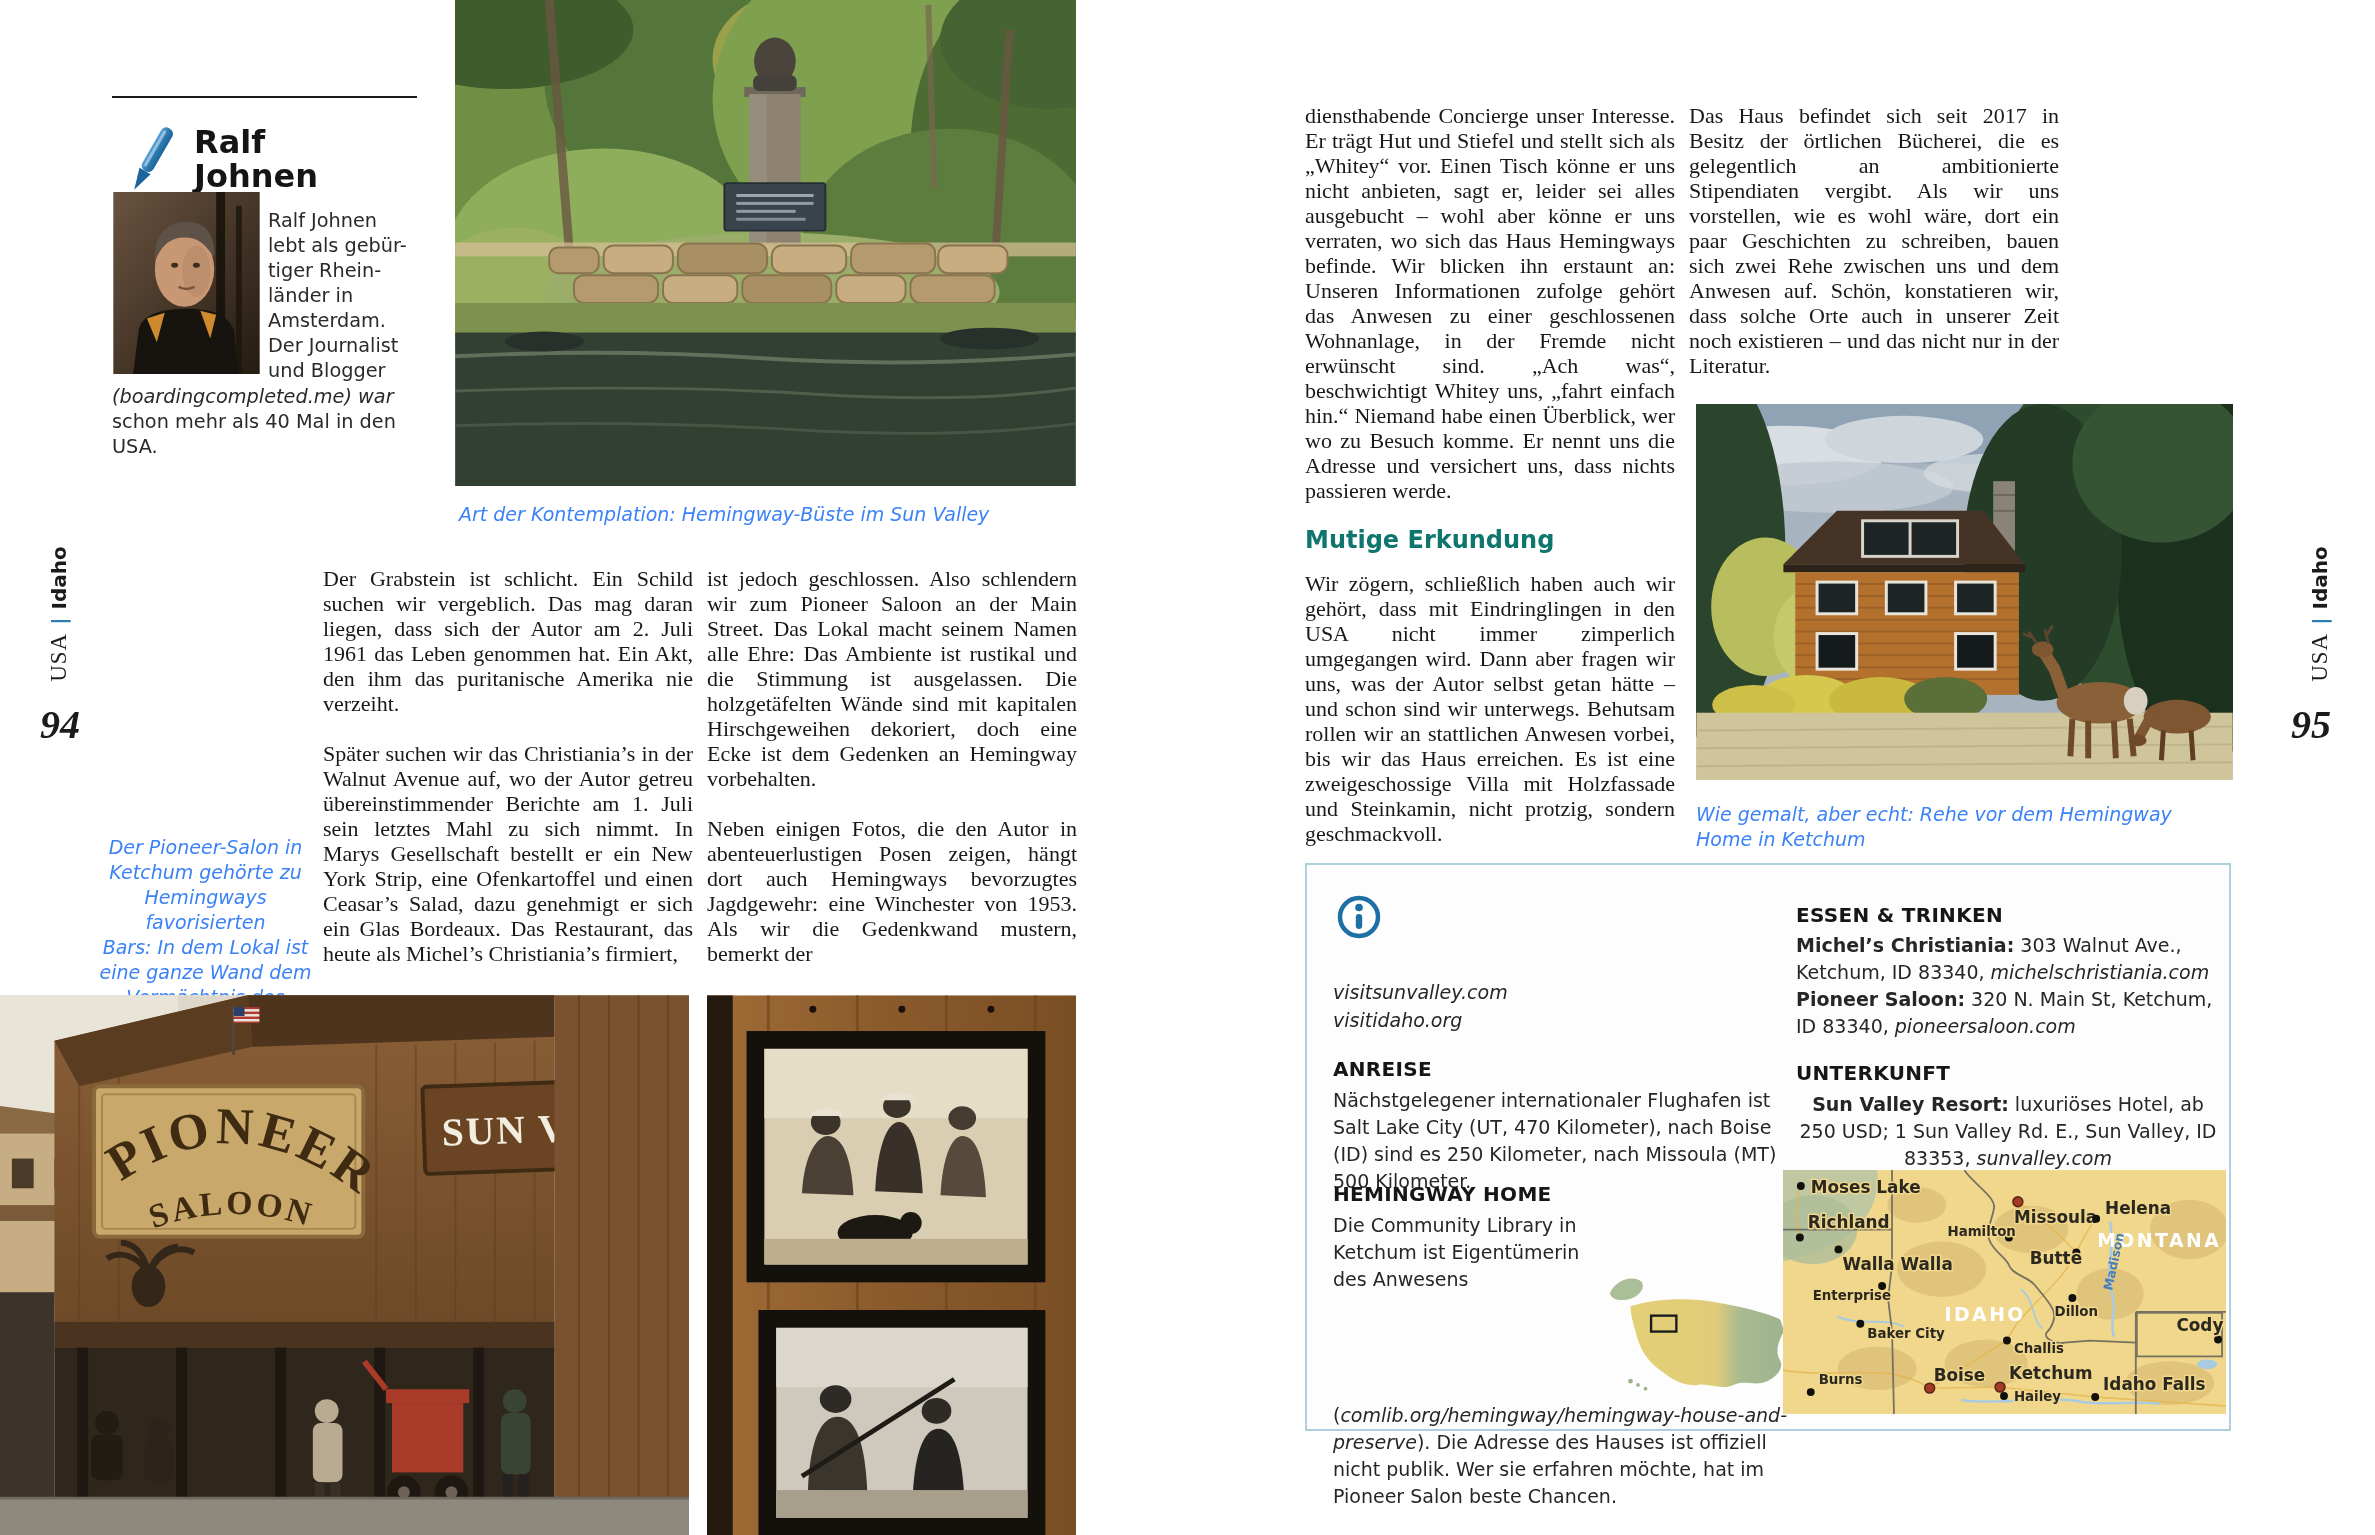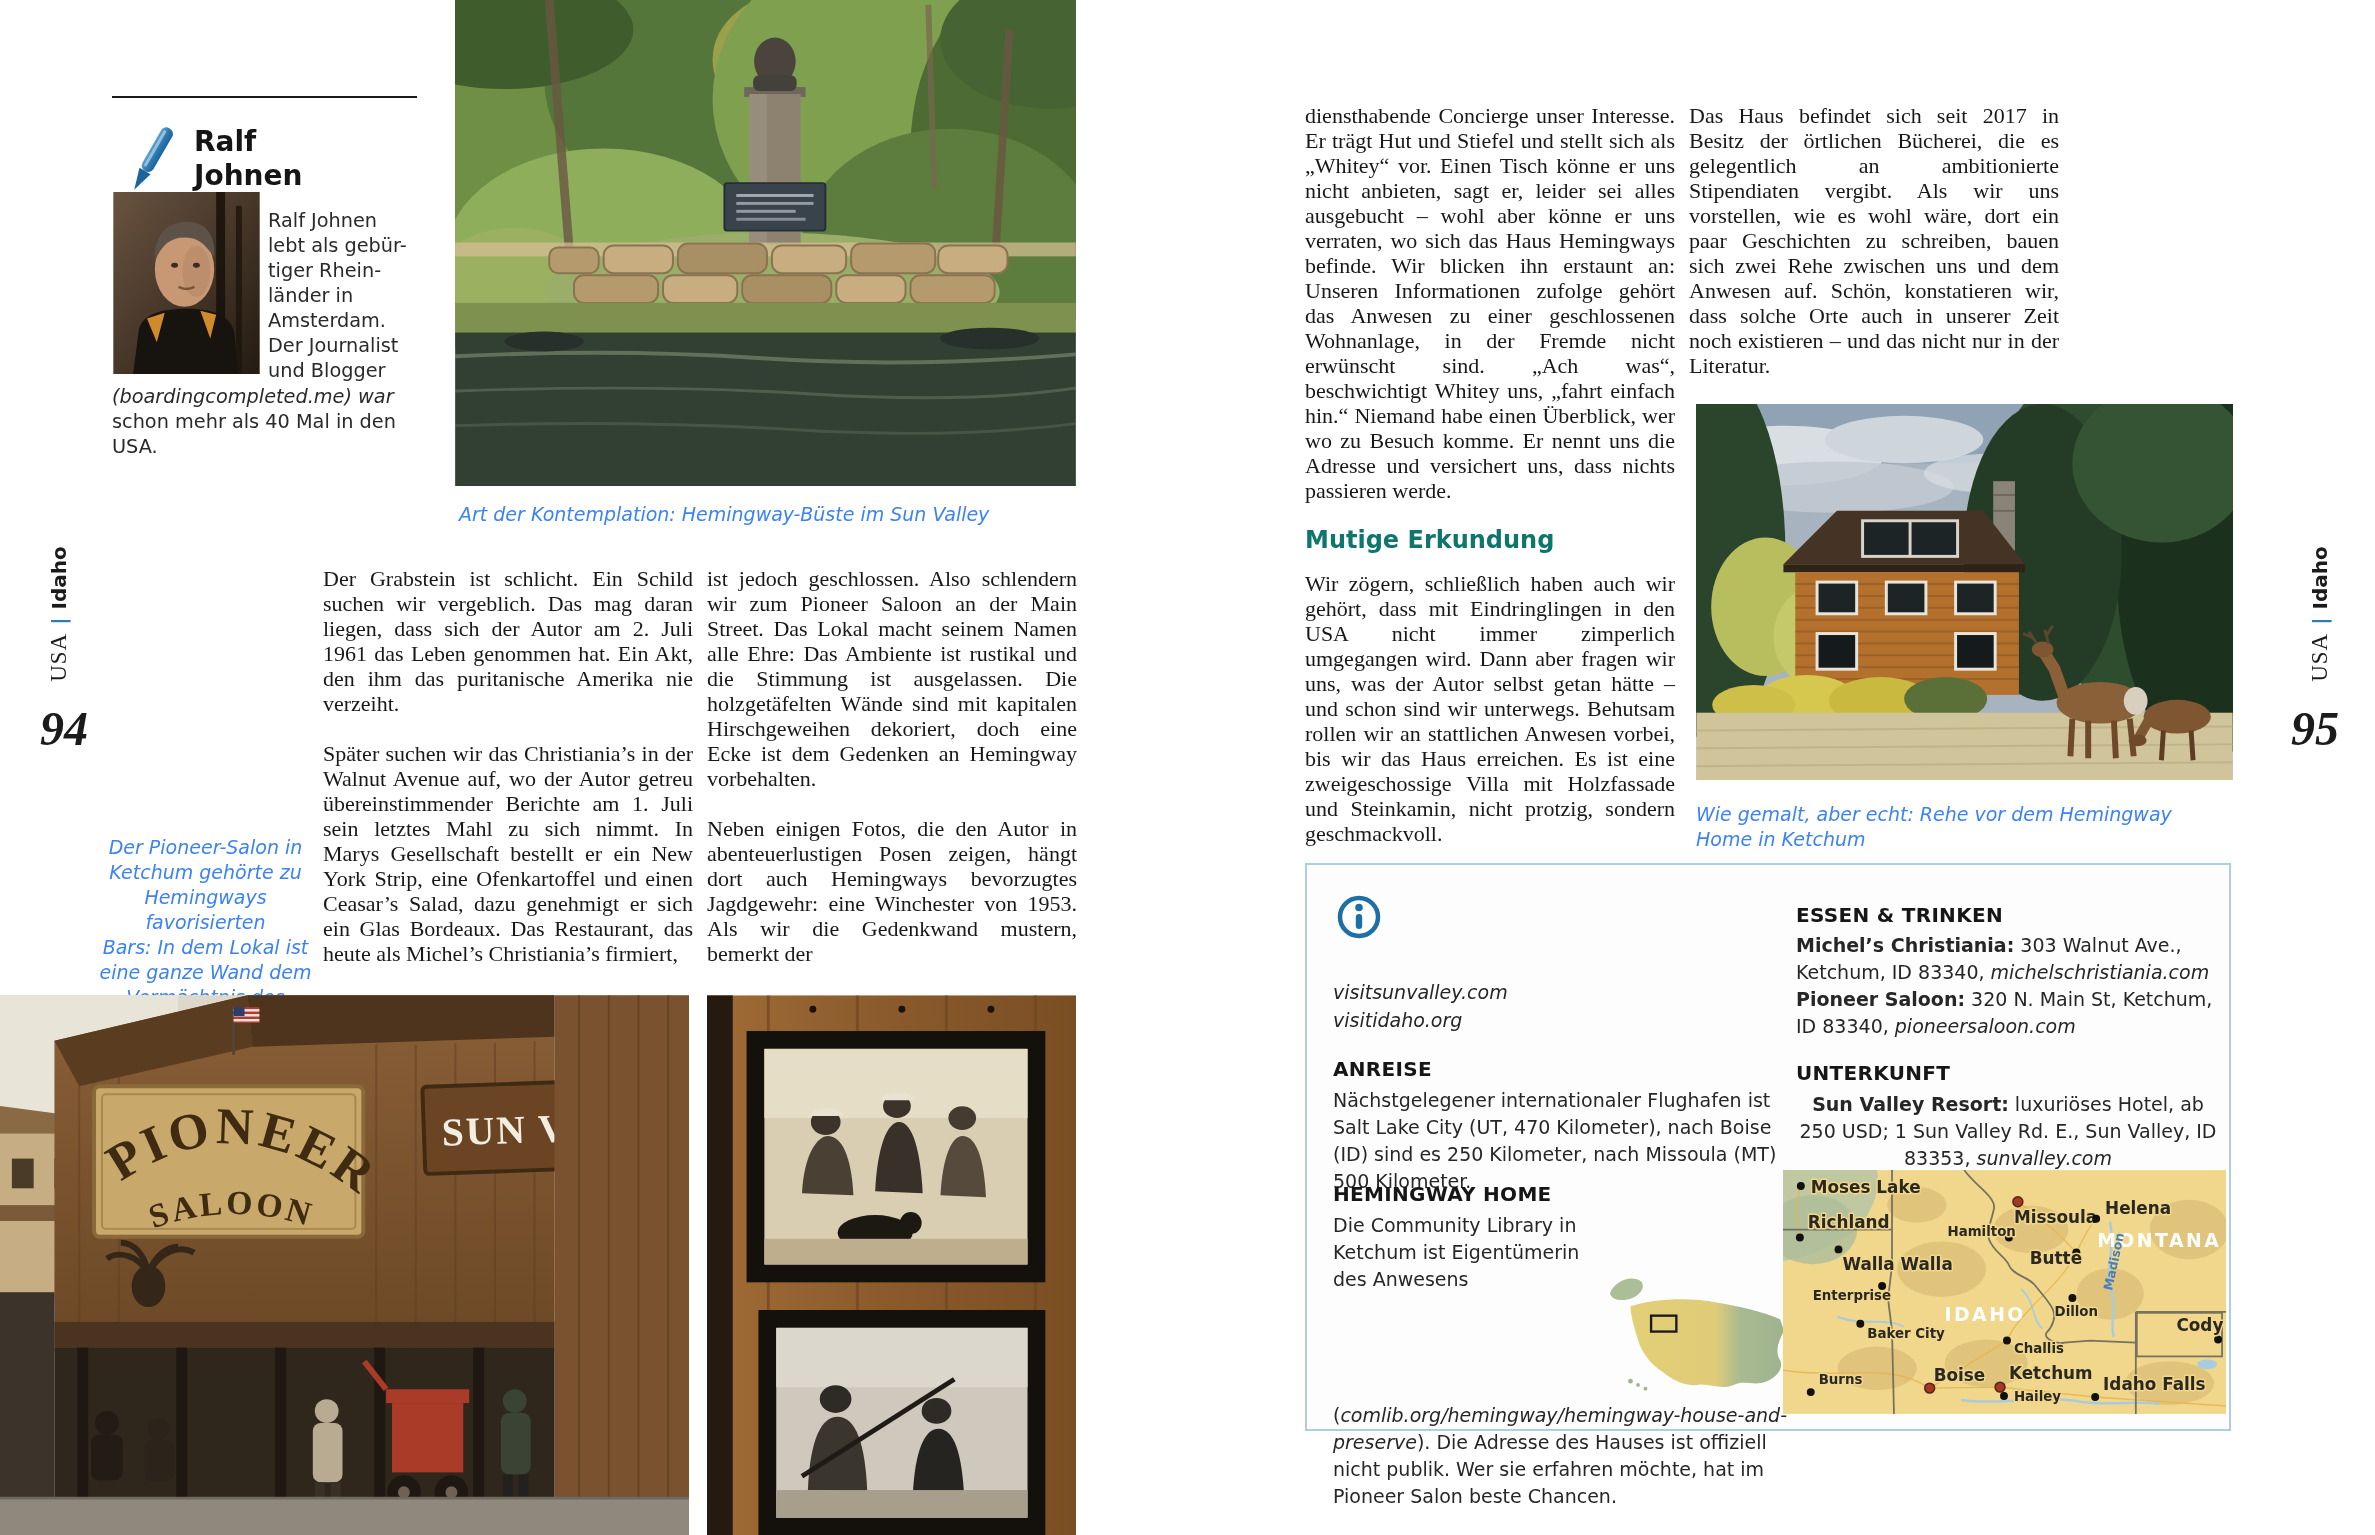--- a/index.html
+++ b/index.html
@@ -7,25 +7,25 @@
           font-family:"DejaVu Sans",sans-serif;color:#1b1b1b;}
   .abs{position:absolute;}
   
   .serifbody{font-family:"Liberation Serif",serif;font-size:22px;line-height:25px;
              text-align:justify;color:#181818;}
   .serifbody p{margin:0 0 25px 0;}
   .colheading{font-family:"DejaVu Sans",sans-serif;font-weight:bold;font-size:24px;
               color:#0f766e;margin:6px 0 18px 0;}
   .caption{font-style:italic;font-size:19px;line-height:25px;color:#3b82f6;}
   .pre{white-space:pre-line;}
-  .author-name{font-weight:bold;font-size:28px;line-height:34px;color:#151515;}
+  .author-name{font-weight:bold;font-size:32px;line-height:34px;color:#151515;}
   .bio{font-size:19.3px;line-height:25px;color:#2a2a2a;}
   .rule{border-top:2px solid #1a1a1a;height:0;}
   .pagenum{font-family:"Liberation Serif",serif;font-weight:bold;font-style:italic;
-           font-size:48px;color:#1b1b1b;}
+           font-size:40px;color:#1b1b1b;}
   .side-label{width:158px;text-align:center;transform:rotate(-90deg);font-size:20px;white-space:nowrap;}
   .side-label .region{font-family:"Liberation Serif",serif;font-size:23px;color:#1b1b1b;letter-spacing:1px;}
   .side-label .pipe{color:#2e7cb0;font-weight:bold;padding:0 8px;}
   .side-label .state{font-weight:bold;font-size:20px;color:#1b1b1b;}
   
   .infobox{left:1305px;top:863px;width:926px;height:568px;background:#fdfdfd;
            border:2px solid #aecfe0;box-sizing:border-box;}
   .ib-title{font-weight:bold;font-size:20px;color:#161616;letter-spacing:0.3px;}
   .ib-text{font-size:19px;line-height:27px;color:#262626;}
   .ib-text i, .it{font-style:italic;}

